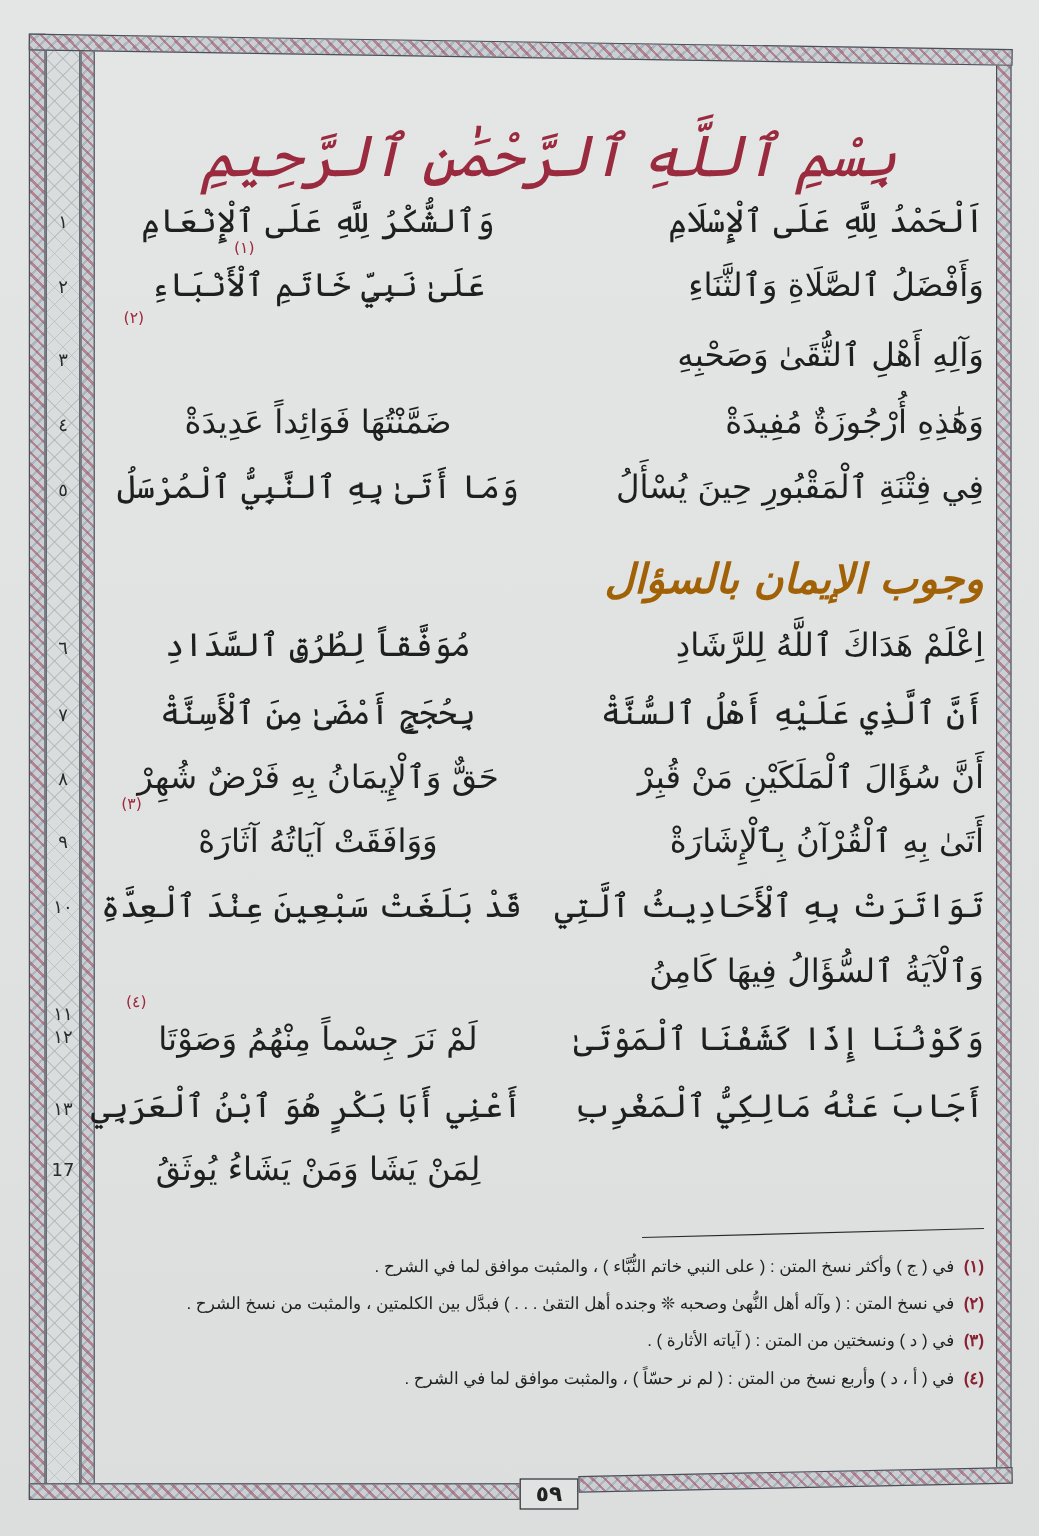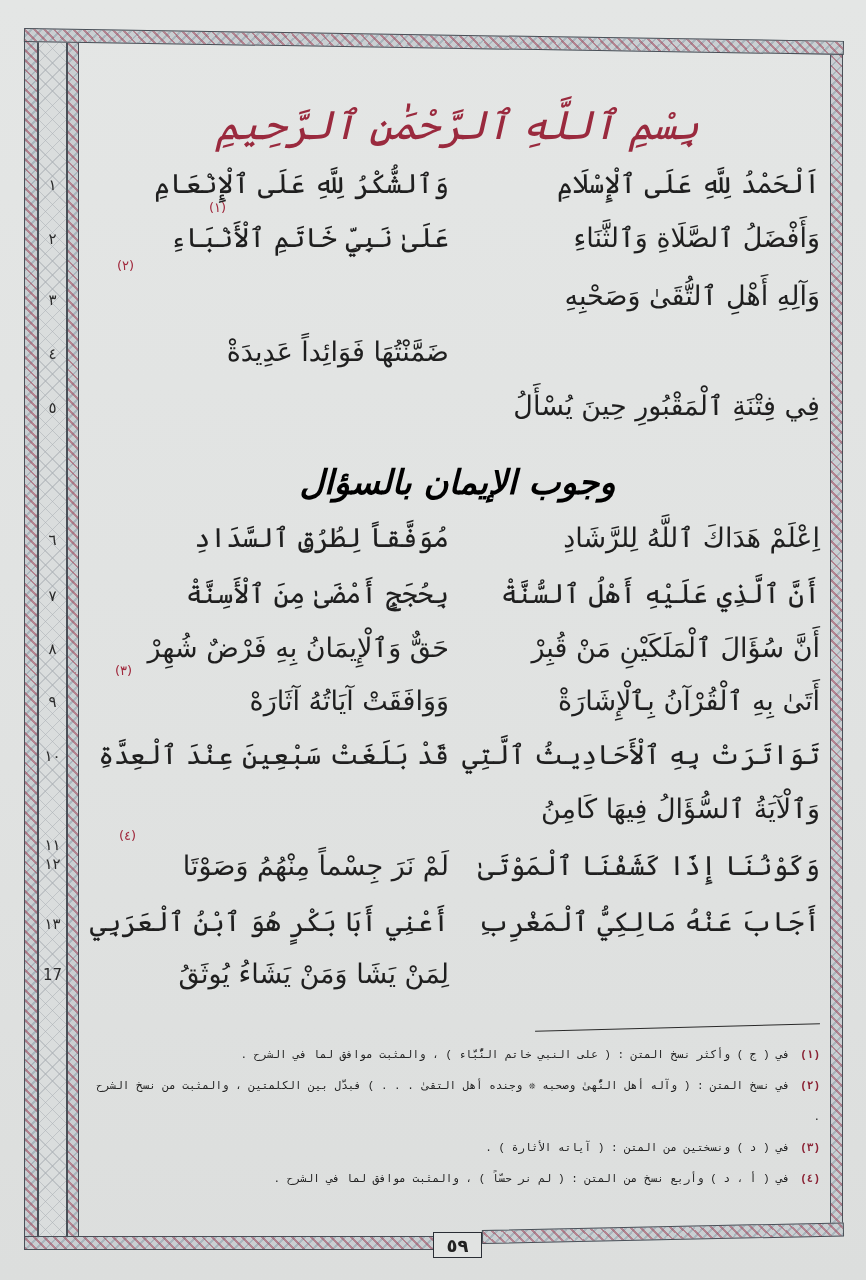--- a/index.html
+++ b/index.html
@@ -67,55 +67,54 @@
     direction: rtl;
   }
 
   .basmala {
     position: absolute;
     top: 60px;
     left: 0;
     width: 725px;
     text-align: center;
     font-family: "DejaVu Serif", serif;
-    font-size: 40px;
+    font-size: 48px;
     color: #9a2a3e;
     font-style: italic;
     letter-spacing: 1px;
   }
 
   .section-heading {
     position: absolute;
     left: 0;
     width: 725px;
-    text-align: center;
     font-family: "DejaVu Serif", serif;
     font-size: 34px;
-    color: #000000;
+    color: #a16207;
     font-weight: bold;
     font-style: italic;
   }
 
   .verse-row {
     position: absolute;
     left: 0;
     width: 725px;
     height: 52px;
   }
   .hemistich {
     position: absolute;
     top: 0;
     font-family: "DejaVu Serif", serif;
     font-size: 27px;
     color: #1f1f1f;
     white-space: nowrap;
     direction: rtl;
   }
   .hemistich.right { right: 0; width: 340px; text-align: right; }
-  .hemistich.left { left: 14px; width: 340px; text-align: right; }
+  .hemistich.left { left: 0; width: 340px; text-align: center; }
   .hemistich .fn-mark {
     position: absolute;
     top: -22px;
     font-size: 13px;
     color: #a0283c;
     font-family: "DejaVu Sans", sans-serif;
   }
 
   .fn-rule {
     position: absolute;
@@ -126,22 +125,22 @@
     border-top: 1.5px solid #2a2a2a;
     transform: rotate(-1.5deg);
   }
 
   .footnotes {
     position: absolute;
     top: 998px;
     right: 0;
     width: 725px;
     direction: rtl;
-    font-family: Liberation Mono, monospace;
-    font-size: 11px;
+    font-family: Liberation Sans, sans-serif;
+    font-size: 14px;
     line-height: 31px;
     color: #222;
   }
   .footnote { margin: 0; }
   .footnote .fn-num { color: #8a2234; font-weight: bold; margin-left: 4px; }
 
   .page-number {
     position: absolute;
     left: 433px;
     top: 1232px;
@@ -201,24 +200,26 @@
       <span>عَلَىٰ نَبِيِّ خَاتَمِ ٱلْأَنْبَاءِ</span>
     </div>
   </div>
   <div class="verse-row" style="top:238px">
     <div class="hemistich right">وَآلِهِ أَهْلِ ٱلتُّقَىٰ وَصَحْبِهِ</div>
     <div class="hemistich left">
       <span class="fn-mark" style="left:8px">(٢)</span>
     </div>
   </div>
   <div class="verse-row" style="top:294px">
+    <div class="hemistich right">وَهَٰذِهِ أُرْجُوزَةٌ مُفِيدَةْ</div>
     <div class="hemistich left">ضَمَّنْتُهَا فَوَائِداً عَدِيدَةْ</div>
   </div>
   <div class="verse-row" style="top:348px">
     <div class="hemistich right">فِي فِتْنَةِ ٱلْمَقْبُورِ حِينَ يُسْأَلُ</div>
+    <div class="hemistich left">وَمَا أَتَىٰ بِهِ ٱلنَّبِيُّ ٱلْمُرْسَلُ</div>
   </div>
 
   <div class="section-heading" style="top:420px">وجوب الإيمان بالسؤال</div>
 
   <div class="verse-row" style="top:480px">
     <div class="hemistich right">اِعْلَمْ هَدَاكَ ٱللَّهُ لِلرَّشَادِ</div>
     <div class="hemistich left">مُوَفَّقاً لِطُرُقِ ٱلسَّدَادِ</div>
   </div>
   <div class="verse-row" style="top:536px">
     <div class="hemistich right">أَنَّ ٱلَّذِي عَلَيْهِ أَهْلُ ٱلسُّنَّةْ</div>

